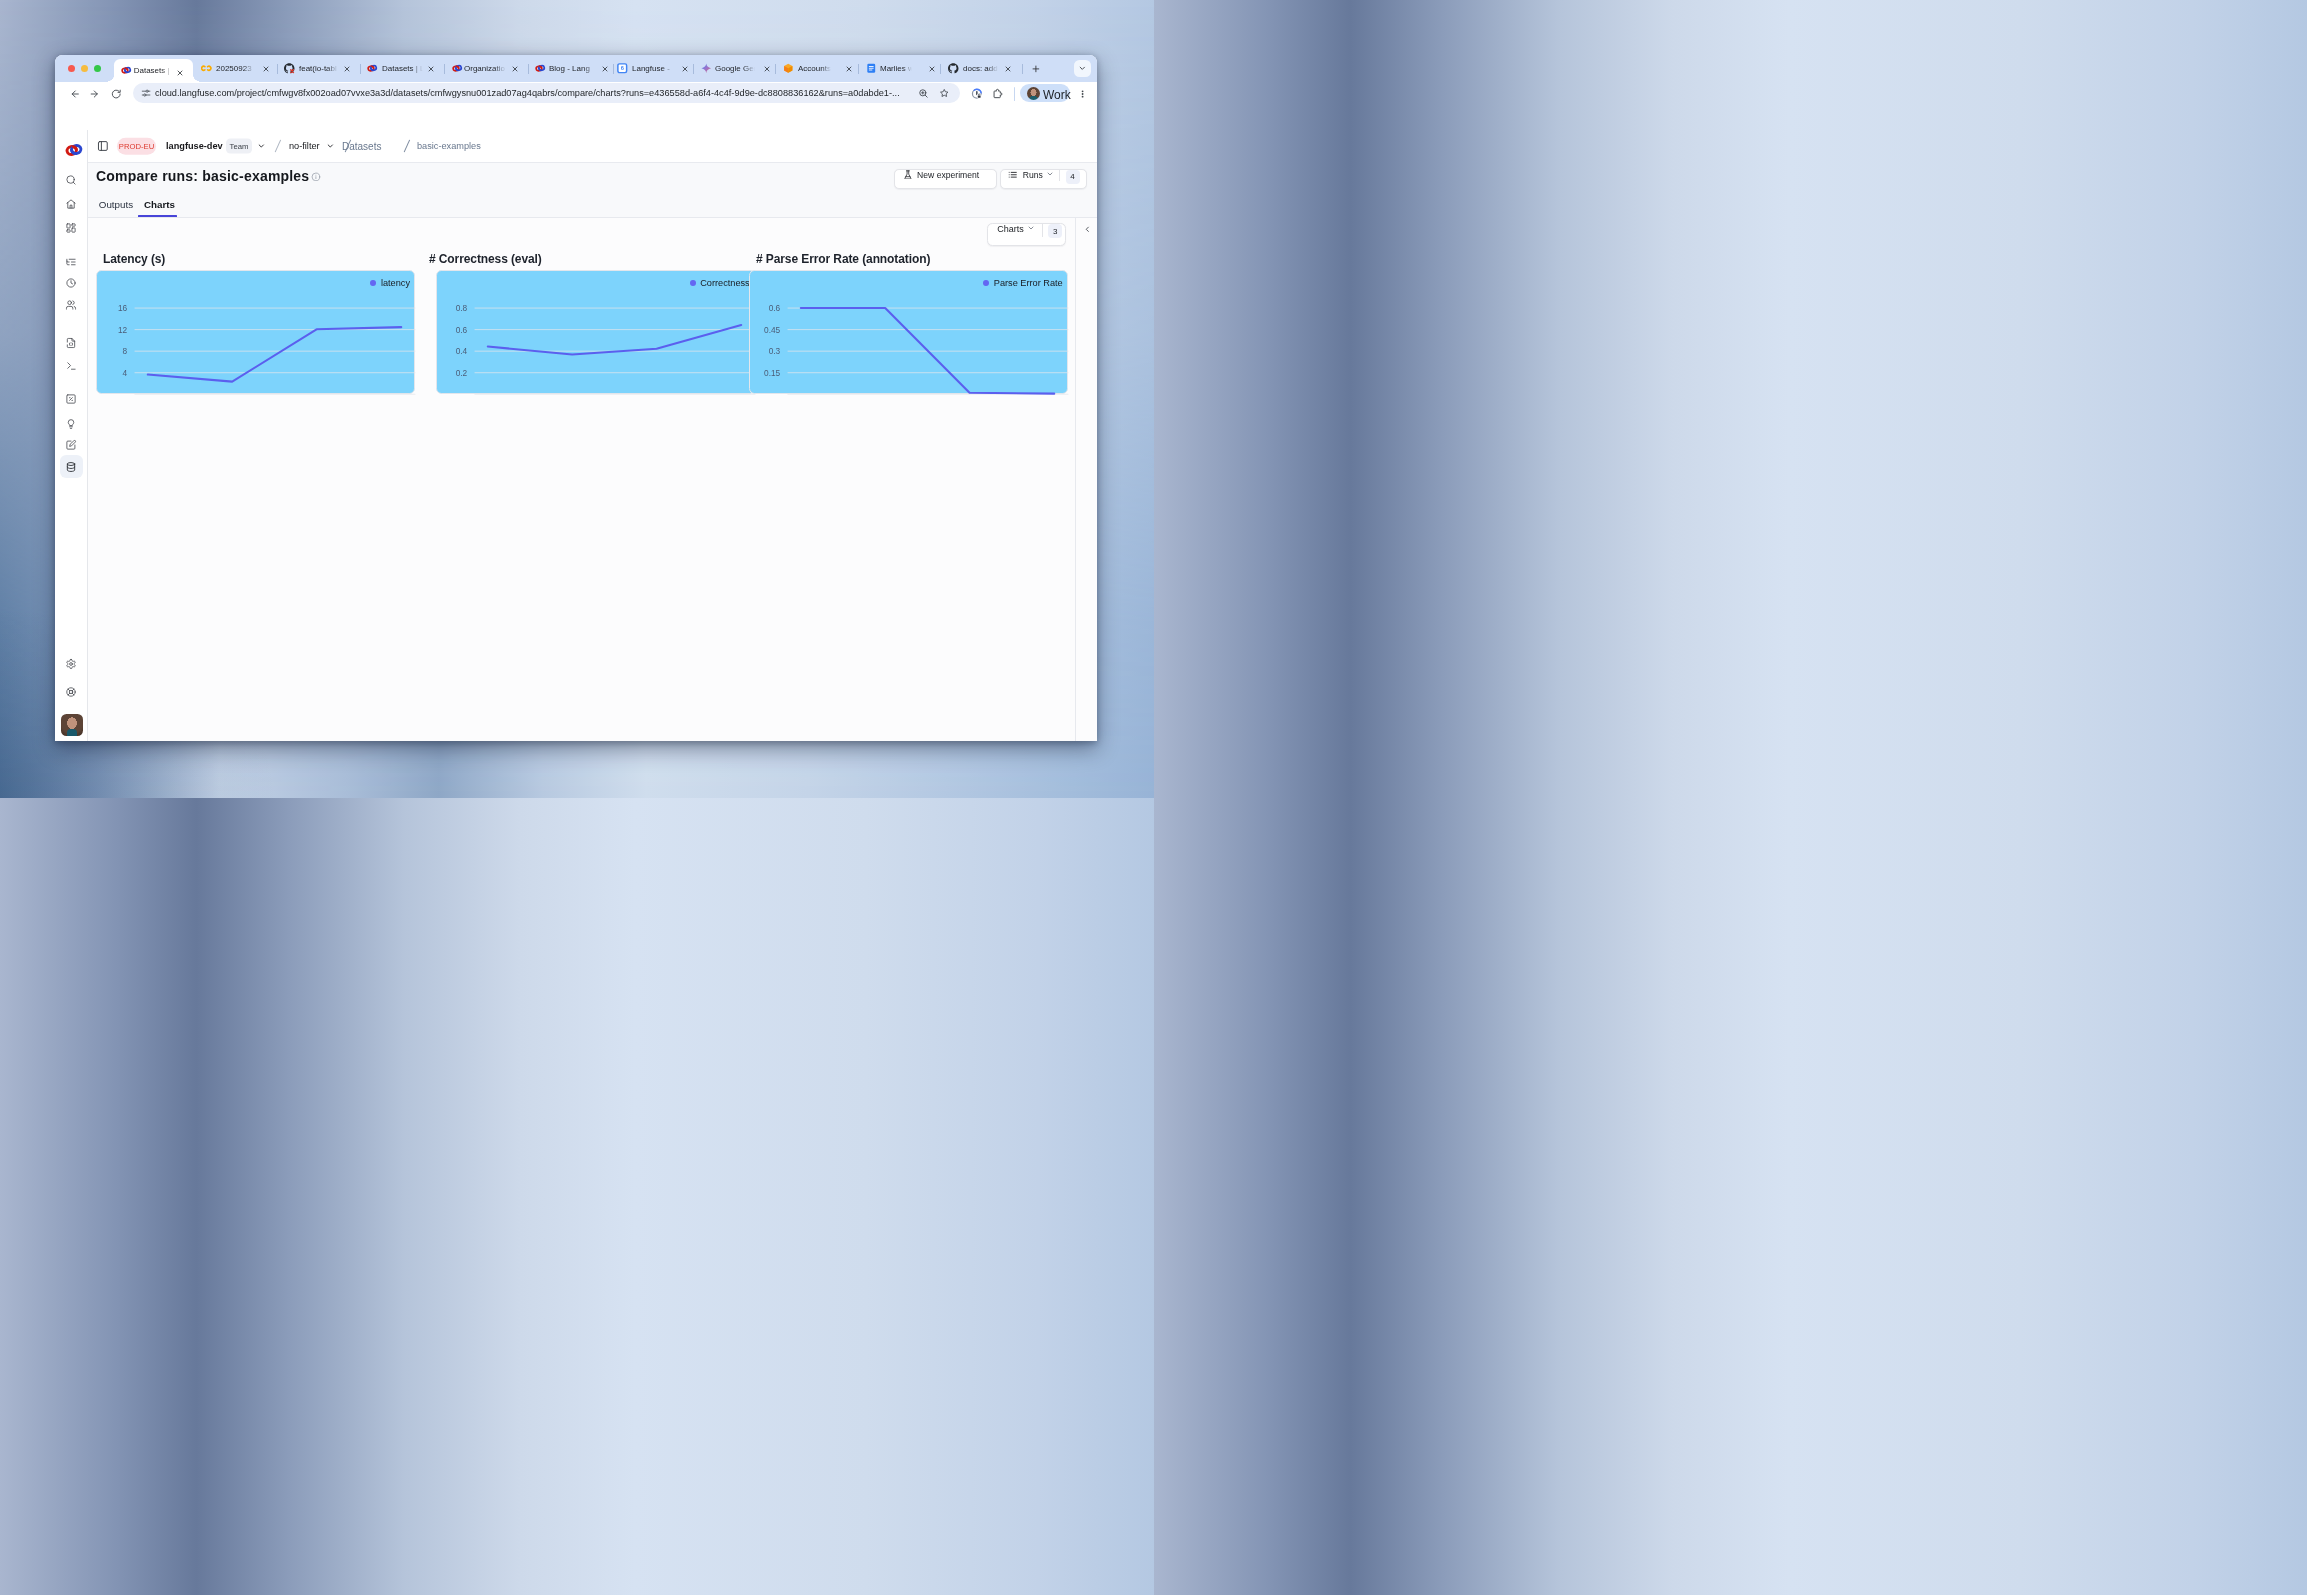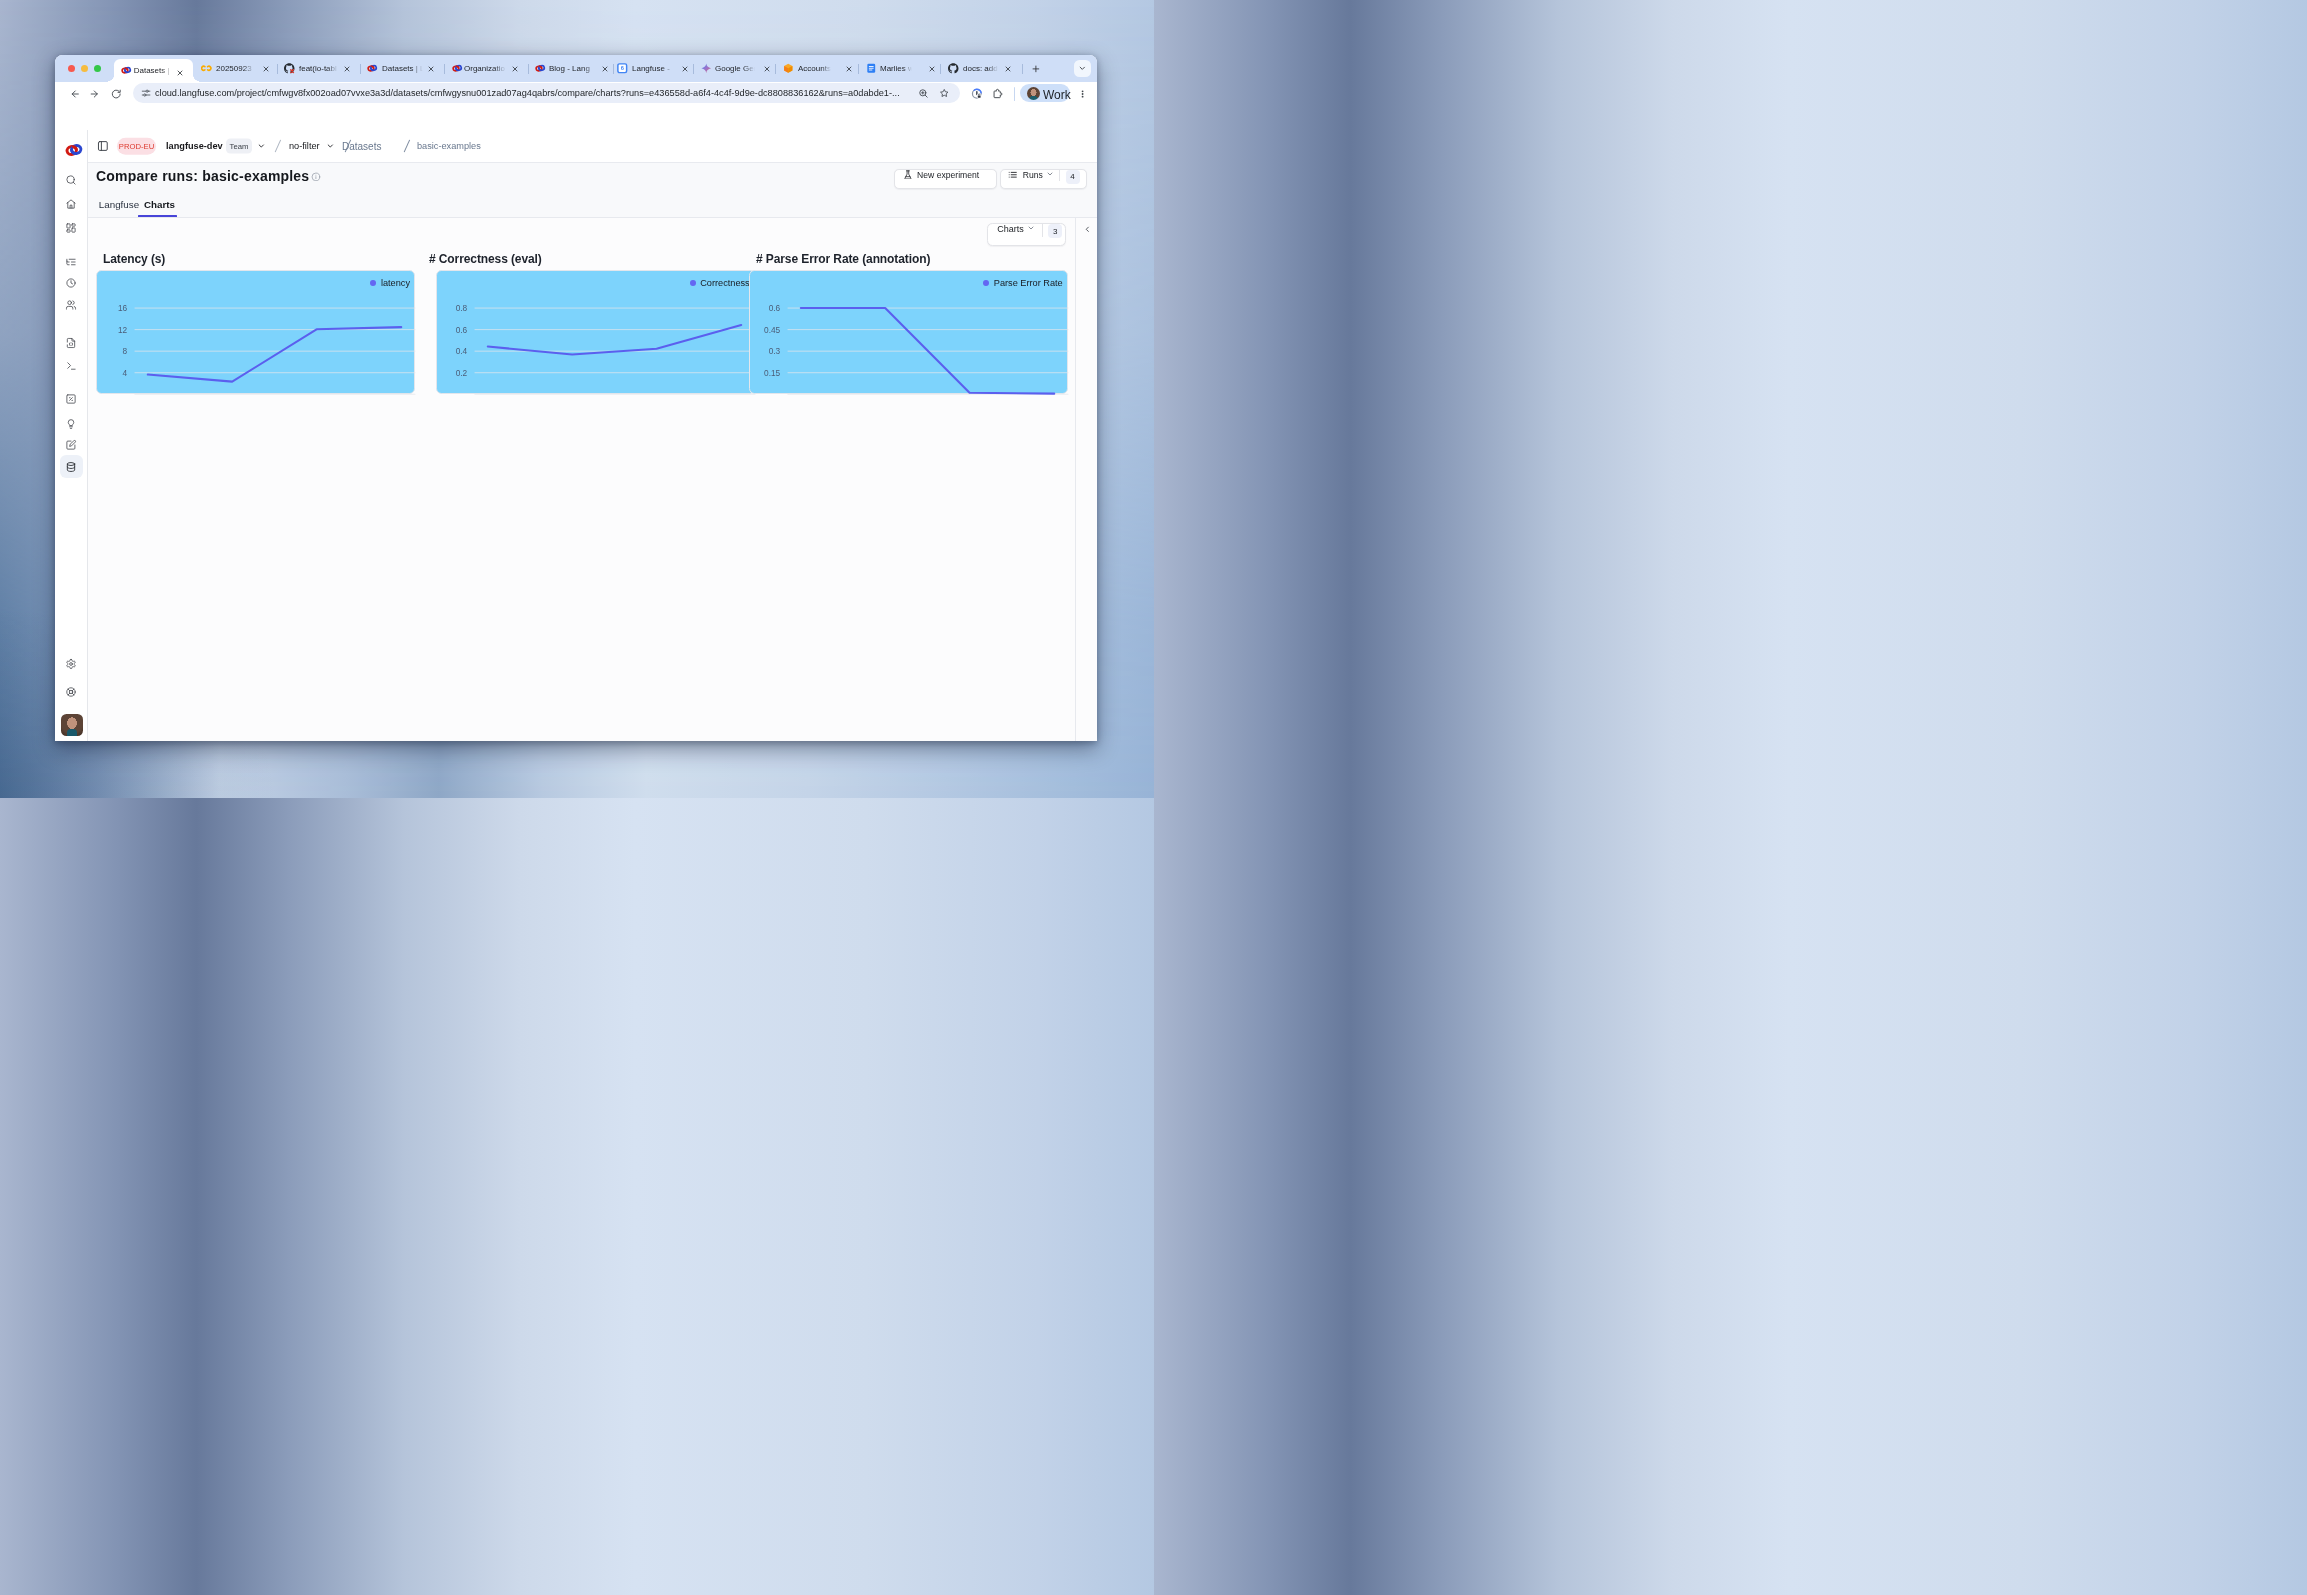--- a/index.html
+++ b/index.html
@@ -405,21 +405,21 @@
         <svg style="margin-left:7.4px;" width="9.5" height="9.5" viewBox="0 0 24 24" fill="none" stroke="#1a1d22" stroke-width="2" stroke-linecap="round" stroke-linejoin="round">
               <path d="M8 6h13M8 12h13M8 18h13M3 6h.01M3 12h.01M3 18h.01" stroke-width="2.2"></path>
             </svg>
         <span style="margin-left:4.9px;">Runs</span>
         <svg style="margin-left:3.1px;" width="8" height="8" viewBox="0 0 24 24" fill="none" stroke="#6a707b" stroke-width="2.4" stroke-linecap="round" stroke-linejoin="round">
               <path d="m6 9 6 6 6-6"></path>
             </svg>
         <div style="margin-left:5.5px;width:0.6px;height:11.7px;background:#e3e4e8;"></div>
         <div class="badge" style="margin-left:5.5px;width:14px;height:14px;">4</div>
       </div>
-      <span style="position:absolute;left:10.8px;top:36px;font-size:9.8px;font-weight:500;color:#2b3340;">Langfuse</span>
+      <span style="position:absolute;left:10.8px;top:36px;font-size:9.8px;font-weight:500;color:#2b3340;">Outputs</span>
       <span style="position:absolute;left:56px;top:36px;font-size:9.8px;font-weight:600;color:#15181d;">Charts</span>
       <div style="position:absolute;left:50px;top:52px;width:39px;height:2.2px;background:#4744d8;border-radius:0.6px;"></div>
       </div>
       <div id="content">
         <div id="chartsarea">
       <div class="btn" style="left:899px;top:5.2px;width:79px;height:22.5px;border-radius:5.5px;">
         <span style="margin-left:9.2px;font-size:9px;">Charts</span>
         <svg style="margin-left:3.7px;" width="8" height="8" viewBox="0 0 24 24" fill="none" stroke="#6a707b" stroke-width="2.4" stroke-linecap="round" stroke-linejoin="round">
                 <path d="m6 9 6 6 6-6"></path>
               </svg>

